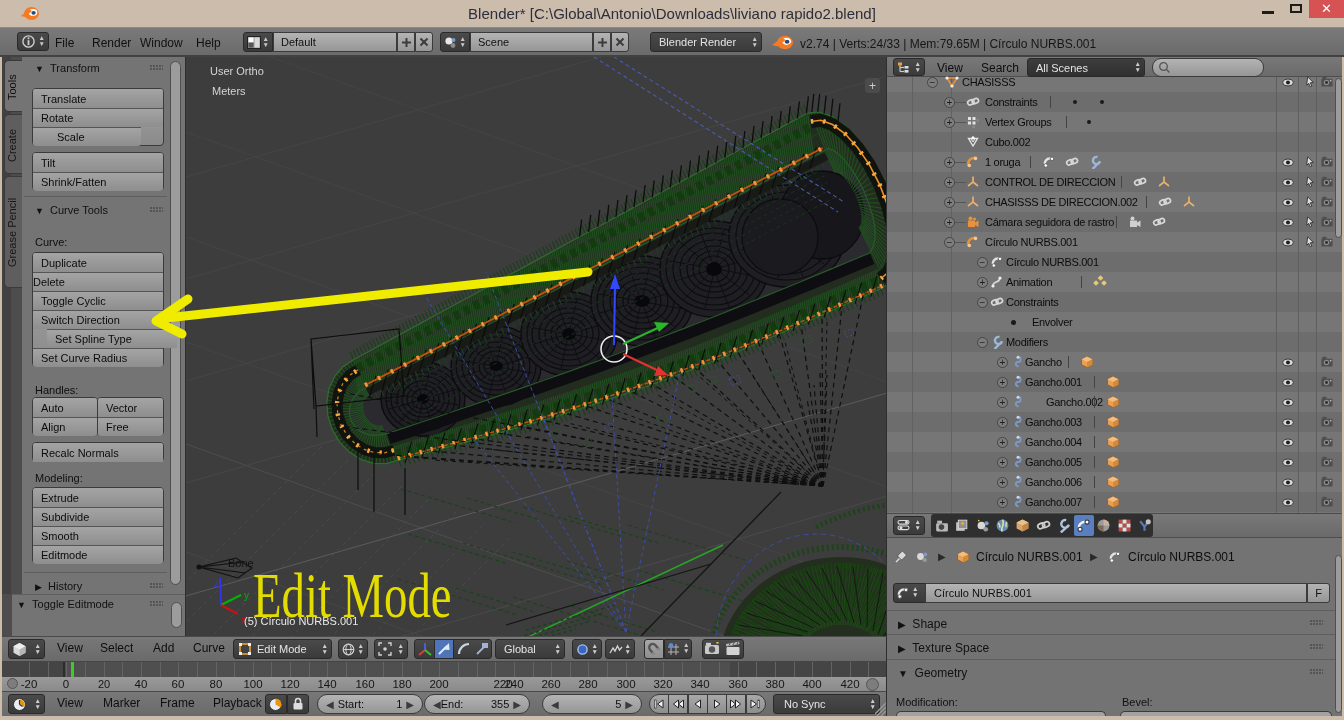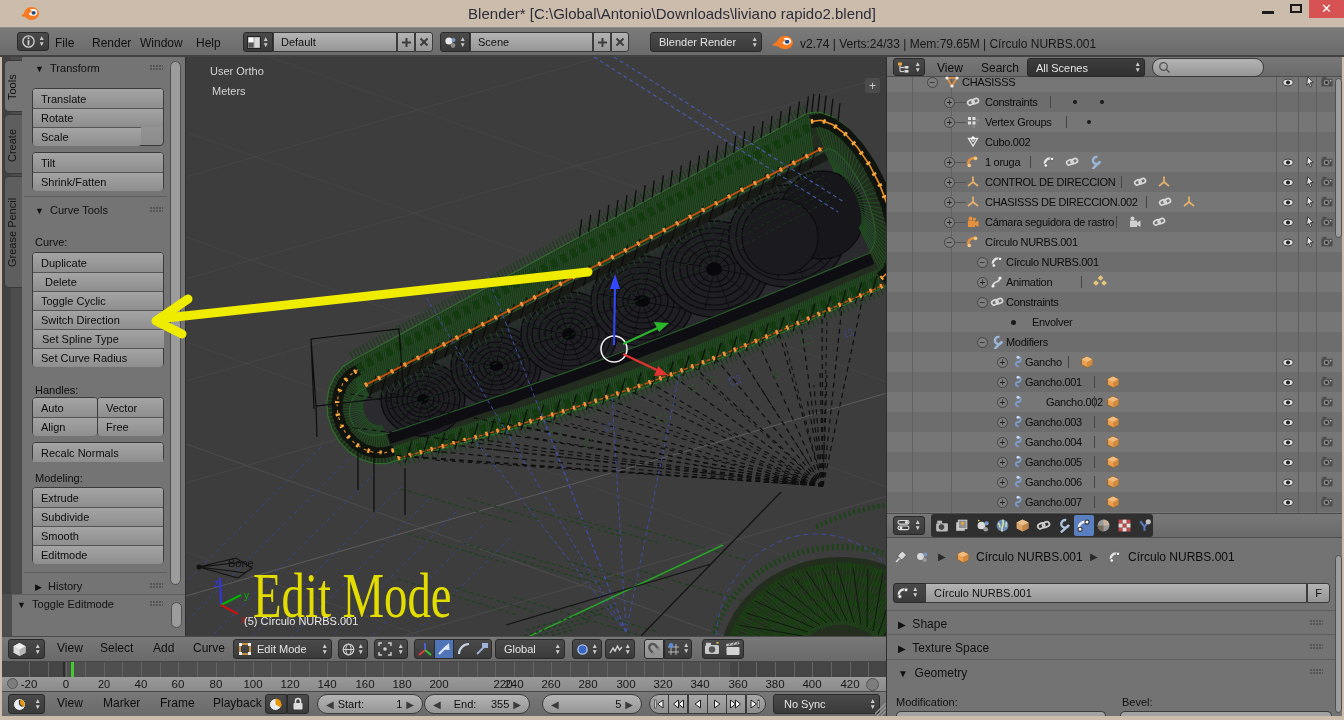--- a/index.html
+++ b/index.html
@@ -129,34 +129,34 @@
 <div class="abs" style="left:4px;top:176px;width:18px;height:112px;background:#5e5e5e;border-radius:5px 0 0 5px;border:1px solid #3a3a3a;border-right:none"></div>
 <div class="abs" style="left:6px;top:180px;color:#161616;font-size:11px;writing-mode:vertical-rl;transform:rotate(180deg);height:104px;text-align:center">Grease Pencil</div>
 <div class="abs" style="left:22px;top:57px;width:163px;height:537px;background:#747474"></div>
 <div class="abs" style="left:169px;top:59px;width:12px;height:533px;background:#60606000"></div>
 <div class="abs" style="left:170px;top:61px;width:11px;height:524px;background:#9c9c9c;border:1px solid #4f4f4f;border-radius:6px"></div>
 <div class="hdrtxt" style="left:35px;top:62px"><span style="font-size:9px">▼</span>&nbsp;&nbsp;Transform</div>
 <div class="grip" style="left:150px;top:65px"></div>
 <div class="abs" style="left:32px;top:88px;width:132px;height:58px;background:linear-gradient(#a8a8a8,#8a8a8a);border:1px solid #3b3b3b;border-radius:4px"></div>
 <div class="abs" style="left:33px;top:89px;width:130px;height:19px;background:linear-gradient(#a4a4a4,#8e8e8e);border-radius:3px 3px 0 0;color:#0c0c0c;font-size:11px;display:flex;align-items:center;padding-left:8px">Translate</div>
 <div class="abs" style="left:33px;top:108px;width:130px;height:19px;border-top:1px solid #555;background:linear-gradient(#a4a4a4,#8e8e8e);border-radius:0;color:#0c0c0c;font-size:11px;display:flex;align-items:center;padding-left:8px">Rotate</div>
-<div class="abs" style="left:33px;top:127px;width:108px;height:19px;border-top:1px solid #555;background:linear-gradient(#a4a4a4,#8e8e8e);border-radius:0 0 3px 3px;color:#0c0c0c;font-size:11px;display:flex;align-items:center;padding-left:8px">Scale</div>
+<div class="abs" style="left:33px;top:127px;width:108px;height:19px;border-top:1px solid #555;background:linear-gradient(#a4a4a4,#8e8e8e);border-radius:0 0 3px 3px;color:#0c0c0c;font-size:11px;display:flex;align-items:center;padding-left:24px">Scale</div>
 <div class="abs" style="left:32px;top:152px;width:132px;height:39px;background:linear-gradient(#a8a8a8,#8a8a8a);border:1px solid #3b3b3b;border-radius:4px"></div>
 <div class="abs" style="left:33px;top:153px;width:130px;height:19px;background:linear-gradient(#a4a4a4,#8e8e8e);border-radius:3px 3px 0 0;color:#0c0c0c;font-size:11px;display:flex;align-items:center;padding-left:8px">Tilt</div>
 <div class="abs" style="left:33px;top:172px;width:130px;height:19px;border-top:1px solid #555;background:linear-gradient(#a4a4a4,#8e8e8e);border-radius:0 0 3px 3px;color:#0c0c0c;font-size:11px;display:flex;align-items:center;padding-left:8px">Shrink/Fatten</div>
 <div class="abs" style="left:24px;top:196px;width:143px;height:1px;background:#5e5e5e"></div>
 <div class="hdrtxt" style="left:35px;top:204px"><span style="font-size:9px">▼</span>&nbsp;&nbsp;Curve Tools</div>
 <div class="grip" style="left:150px;top:207px"></div>
 <div class="txt" style="left:35px;top:237px">Curve:</div>
 <div class="abs" style="left:32px;top:252px;width:132px;height:115px;background:linear-gradient(#a8a8a8,#8a8a8a);border:1px solid #3b3b3b;border-radius:4px"></div>
 <div class="abs" style="left:33px;top:253px;width:130px;height:19px;background:linear-gradient(#a4a4a4,#8e8e8e);border-radius:3px 3px 0 0;color:#0c0c0c;font-size:11px;display:flex;align-items:center;padding-left:8px">Duplicate</div>
-<div class="abs" style="left:33px;top:272px;width:130px;height:19px;border-top:1px solid #555;background:linear-gradient(#a4a4a4,#8e8e8e);border-radius:0;color:#0c0c0c;font-size:11px;display:flex;align-items:center;padding-left:12px">Delete</div>
+<div class="abs" style="left:33px;top:272px;width:130px;height:19px;border-top:1px solid #555;background:linear-gradient(#a4a4a4,#8e8e8e);border-radius:0;color:#0c0c0c;font-size:11px;display:flex;align-items:center;padding-left:0">Delete</div>
 <div class="abs" style="left:33px;top:291px;width:130px;height:19px;border-top:1px solid #555;background:linear-gradient(#a4a4a4,#8e8e8e);border-radius:0;color:#0c0c0c;font-size:11px;display:flex;align-items:center;padding-left:8px">Toggle Cyclic</div>
 <div class="abs" style="left:33px;top:310px;width:130px;height:19px;border-top:1px solid #555;background:linear-gradient(#a4a4a4,#8e8e8e);border-radius:0;color:#0c0c0c;font-size:11px;display:flex;align-items:center;padding-left:8px">Switch Direction</div>
-<div class="abs" style="left:34px;top:329px;width:130px;height:19px;border-top:1px solid #555;background:linear-gradient(#a4a4a4,#8e8e8e);border-radius:0;color:#0c0c0c;font-size:11px;display:flex;align-items:center;padding-left:8px">Set Spline Type</div>
+<div class="abs" style="left:47px;top:329px;width:130px;height:19px;border-top:1px solid #555;background:linear-gradient(#a4a4a4,#8e8e8e);border-radius:0;color:#0c0c0c;font-size:11px;display:flex;align-items:center;padding-left:8px">Set Spline Type</div>
 <div class="abs" style="left:33px;top:348px;width:130px;height:19px;border-top:1px solid #555;background:linear-gradient(#a4a4a4,#8e8e8e);border-radius:0 0 3px 3px;color:#0c0c0c;font-size:11px;display:flex;align-items:center;padding-left:8px">Set Curve Radius</div>
 <div class="txt" style="left:35px;top:385px">Handles:</div>
 <div class="abs" style="left:32px;top:397px;width:66px;height:39px;background:linear-gradient(#a8a8a8,#8a8a8a);border:1px solid #3b3b3b;border-radius:4px"></div>
 <div class="abs" style="left:33px;top:398px;width:64px;height:19px;background:linear-gradient(#a4a4a4,#8e8e8e);border-radius:3px 3px 0 0;color:#0c0c0c;font-size:11px;display:flex;align-items:center;padding-left:8px">Auto</div>
 <div class="abs" style="left:33px;top:417px;width:64px;height:19px;border-top:1px solid #555;background:linear-gradient(#a4a4a4,#8e8e8e);border-radius:0 0 3px 3px;color:#0c0c0c;font-size:11px;display:flex;align-items:center;padding-left:8px">Align</div>
 <div class="abs" style="left:97px;top:397px;width:67px;height:39px;background:linear-gradient(#a8a8a8,#8a8a8a);border:1px solid #3b3b3b;border-radius:4px"></div>
 <div class="abs" style="left:98px;top:398px;width:65px;height:19px;background:linear-gradient(#a4a4a4,#8e8e8e);border-radius:3px 3px 0 0;color:#0c0c0c;font-size:11px;display:flex;align-items:center;padding-left:8px">Vector</div>
 <div class="abs" style="left:98px;top:417px;width:65px;height:19px;border-top:1px solid #555;background:linear-gradient(#a4a4a4,#8e8e8e);border-radius:0 0 3px 3px;color:#0c0c0c;font-size:11px;display:flex;align-items:center;padding-left:8px">Free</div>
 <div class="abs" style="left:32px;top:442px;width:132px;height:20px;background:linear-gradient(#a8a8a8,#8a8a8a);border:1px solid #3b3b3b;border-radius:4px"></div>
 <div class="abs" style="left:33px;top:443px;width:130px;height:19px;background:linear-gradient(#a4a4a4,#8e8e8e);border-radius:3px 3px 0 0;color:#0c0c0c;font-size:11px;display:flex;align-items:center;padding-left:8px">Recalc Normals</div>
@@ -1783,21 +1783,21 @@
     <path d="M4.5 6 L4.5 4 A 2.5 2.5 0 0 1 9.5 4 L9.5 6" fill="none" stroke="#ddd" stroke-width="1.6"></path>
   </svg>
 <div class="lf" style="left:317px;top:694px;width:106px;height:20px;border-radius:10px;padding:0 8px">
     <span style="color:#3a3a3a;font-size:10px">◀</span>
     <span style="margin-left:4px">Start:</span>
     <span style="margin-left:auto">1</span>
     <span style="color:#3a3a3a;font-size:10px;margin-left:4px">▶</span>
   </div>
 <div class="lf" style="left:424px;top:694px;width:106px;height:20px;border-radius:10px;padding:0 8px">
     <span style="color:#3a3a3a;font-size:10px">◀</span>
-    <span style="margin-left:13px">End:</span>
+    <span style="margin-left:0">End:</span>
     <span style="margin-left:auto">355</span>
     <span style="color:#3a3a3a;font-size:10px;margin-left:4px">▶</span>
   </div>
 <div class="lf" style="left:542px;top:694px;width:100px;height:20px;border-radius:10px;padding:0 8px">
     <span style="color:#3a3a3a;font-size:10px">◀</span>
     <span style="margin-left:4px"></span>
     <span style="margin-left:auto">5</span>
     <span style="color:#3a3a3a;font-size:10px;margin-left:4px">▶</span>
   </div>
 <div class="abs" style="left:649px;top:694px;width:20px;height:20px;background:linear-gradient(#a8a8a8,#8e8e8e);border:1px solid #3b3b3b;border-radius:10px 0 0 10px"></div>

